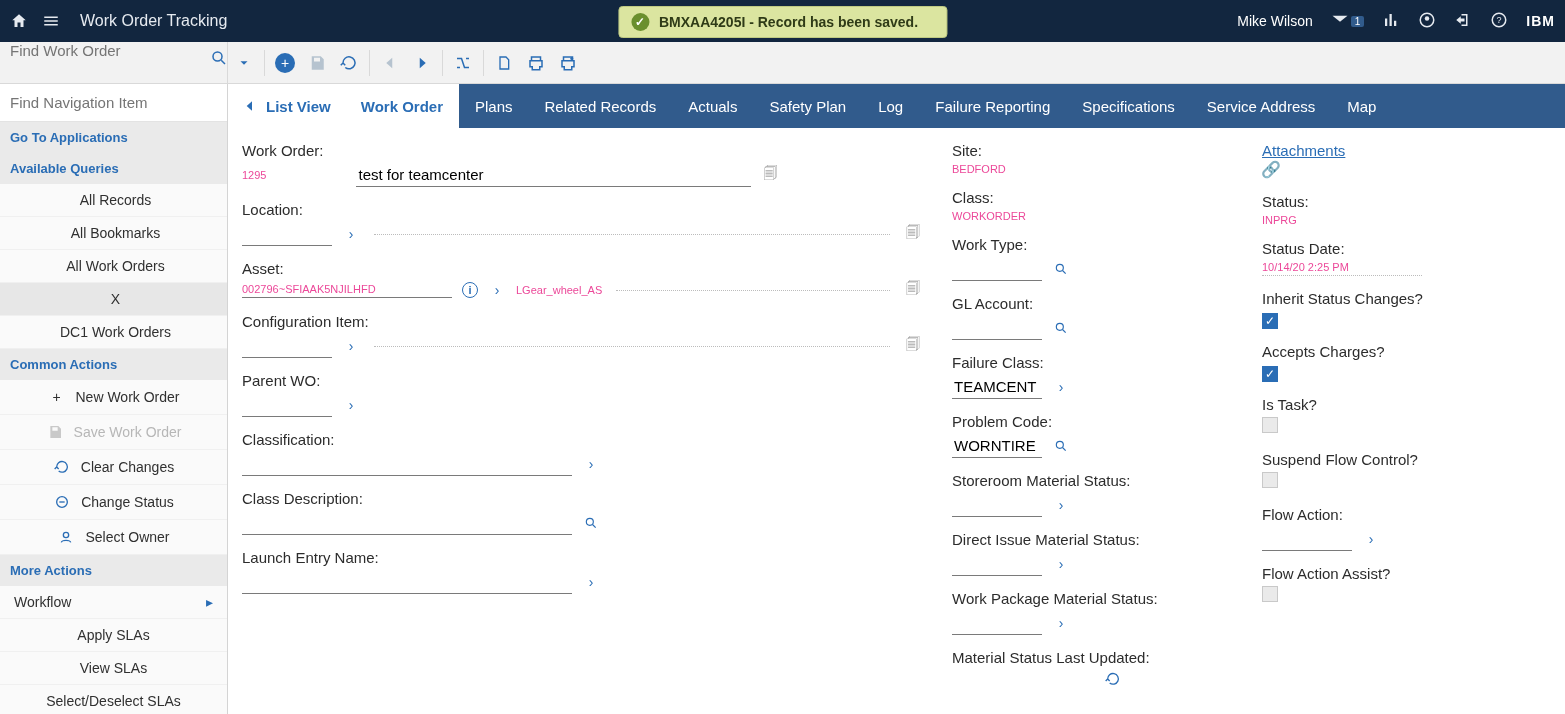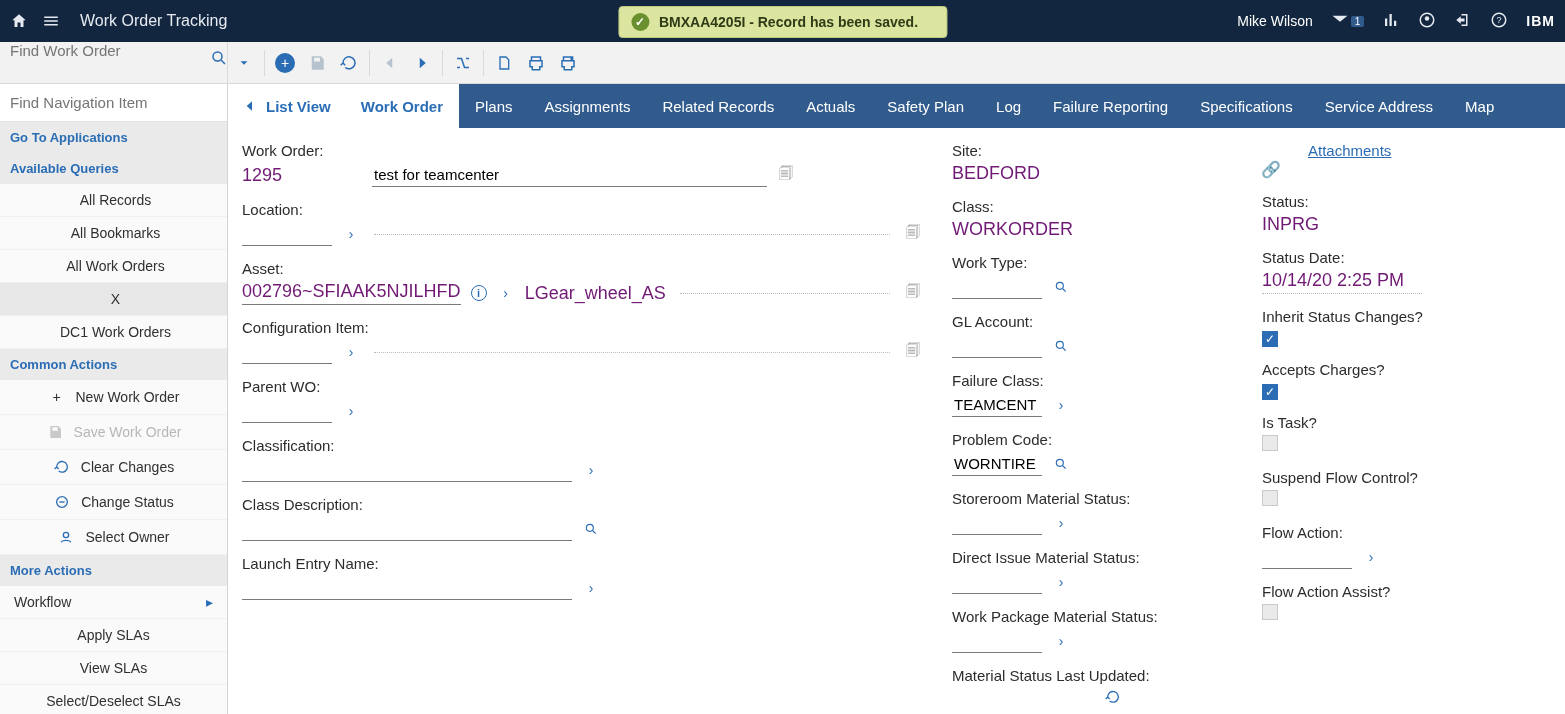--- a/index.html
+++ b/index.html
@@ -53,26 +53,26 @@
 .col2 { flex:0 0 280px; }
 .col3 { flex:1; }
 .field { margin-bottom:14px; }
 .field label { display:block; font-size:15px; color:#2c2c2c; margin-bottom:4px; }
 .val-row { display:flex; align-items:center; gap:10px; }
 .underline-input { border:none; border-bottom:1px solid #7a7a7a; background:transparent; font-size:15px; padding:3px 2px; }
 .uw-sm { width:90px; }
 .uw-md { width:330px; }
 .uw-lg { width:395px; }
 .dotted-fill { flex:1; border-bottom:1px dotted #bcbcbc; height:1px; margin:0 4px; }
-.static-val { font-size:18px; color:#701a75; font-weight:500; }
+.static-val { font-size:11px; color:#ec4899; font-weight:500; }
 .mini-icon { width:18px; height:18px; display:inline-flex; align-items:center; justify-content:center; }
 .chev { color:#2a6db5; font-size:14px; }
 .cal { color:#7e7e7e; font-size:14px; }
 .search-ic { color:#2a6db5; }
-.link-a { color:#2a6db5; text-decoration:underline; font-size:15px;margin-left:46px; }
+.link-a { color:#2a6db5; text-decoration:underline; font-size:15px; }
 .checkbox { width:16px; height:16px; border:1px solid #888; background:#fff; display:inline-flex; align-items:center; justify-content:center; }
 .checkbox.checked { background:#2a6db5; border-color:#2a6db5; color:#fff; font-size:12px; }
 .checkbox.off { background:#eaeaea; border-color:#c9c9c9; }
 
 .info-circle { width:16px;height:16px;border-radius:50%;border:1.5px solid #2a6db5;color:#2a6db5;display:inline-flex;align-items:center;justify-content:center;font-size:11px;font-weight:700;}
 </style>
 </head>
 <body>
 
 <div class="topbar">
@@ -269,21 +269,20 @@
   <div class="main">
     <div class="tabs">
       <div class="back">
         <svg width="16" height="16" viewBox="0 0 24 24">
             <path fill="#2a6db5" d="M15 5l-8 7 8 7z"></path>
           </svg>
         <span>List View</span>
       </div>
       <div class="tab active">Work Order</div>
       <div class="tab">Plans</div>
-      <div class="tab">Assignments</div>
       <div class="tab">Related Records</div>
       <div class="tab">Actuals</div>
       <div class="tab">Safety Plan</div>
       <div class="tab">Log</div>
       <div class="tab">Failure Reporting</div>
       <div class="tab">Specifications</div>
       <div class="tab">Service Address</div>
       <div class="tab">Map</div>
     </div>
 

